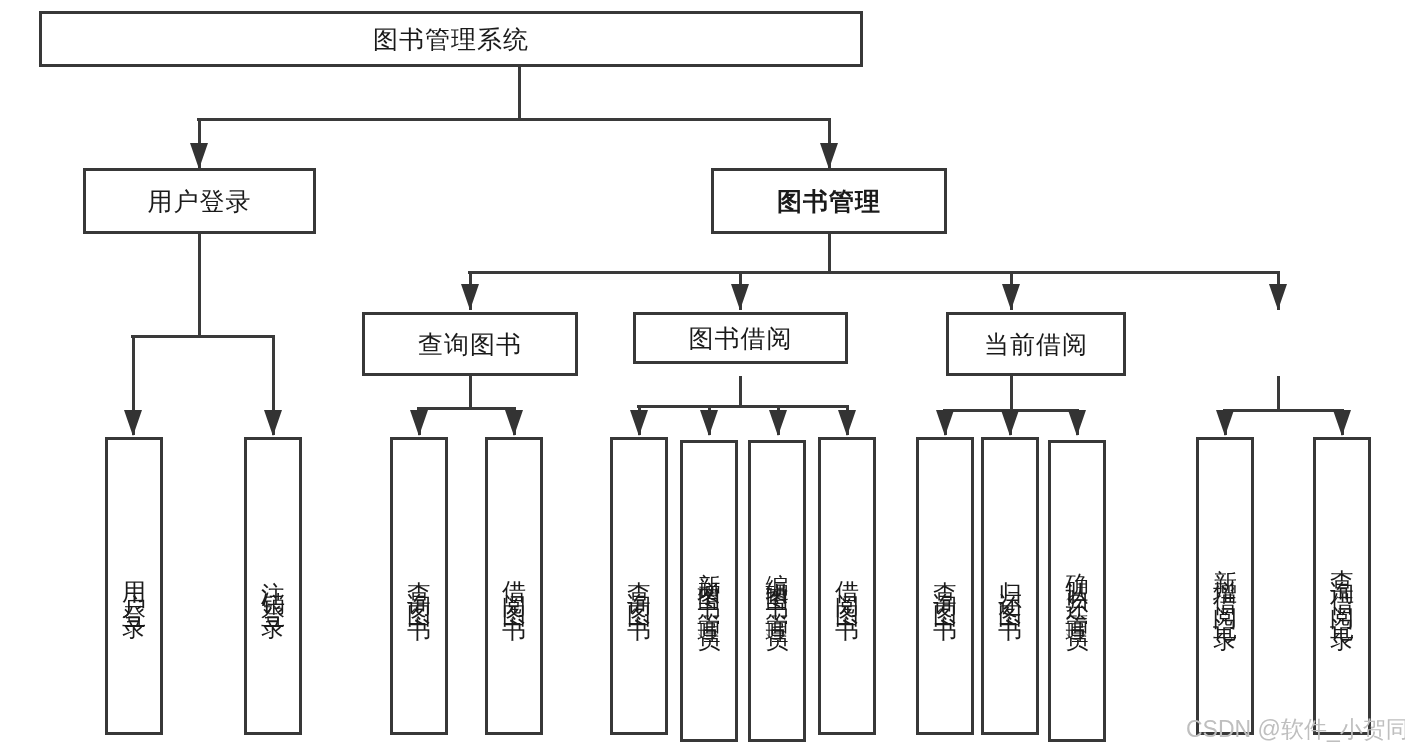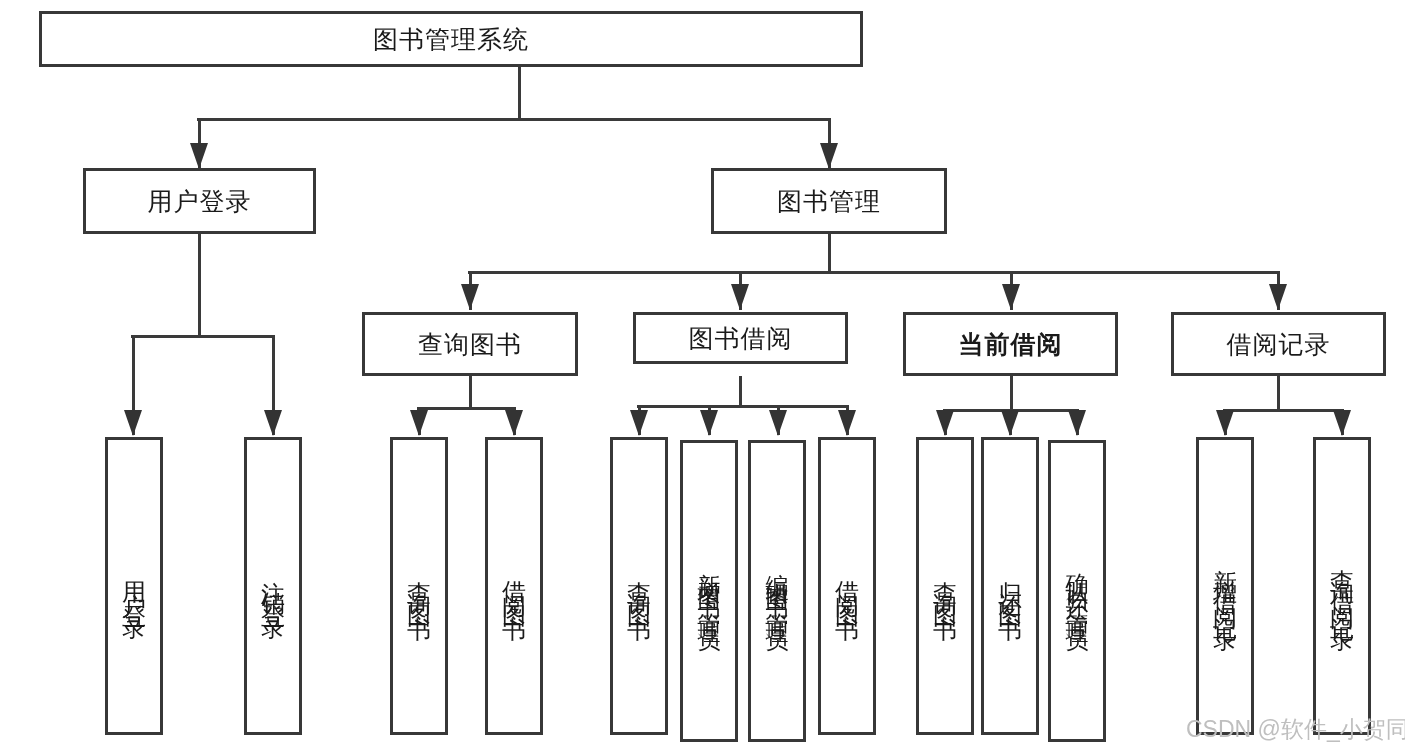--- a/index.html
+++ b/index.html
@@ -114,35 +114,32 @@
   <div class="arr" style="left:1216px;top:410px;"></div>
   <div class="arr" style="left:1333px;top:410px;"></div>
 
   <div class="box" style="left:19px;top:11px;width:824px;height:56px;margin-left:20px;">
     <span class="lbl">图书管理系统</span>
   </div>
 
   <div class="box" style="left:83px;top:168px;width:233px;height:66px;">
     <span class="lbl">用户登录</span>
   </div>
-  <div class="box" style="left:711px;top:168px;width:236px;height:66px;">
+  <div class="box" style="left:711px;top:168px;width:236px;height:66px;font-weight:bold;">
     <span class="lbl">图书管理</span>
   </div>
 
   <div class="box" style="left:362px;top:312px;width:216px;height:64px;">
     <span class="lbl">查询图书</span>
   </div>
   <div class="box" style="left:633px;top:312px;width:215px;height:52px;">
     <span class="lbl">图书借阅</span>
   </div>
-  <div class="box" style="left:903px;top:312px;width:215px;height:64px;font-weight:bold;">
+  <div class="box" style="left:946px;top:312px;width:180px;height:64px;">
     <span class="lbl">当前借阅</span>
-  </div>
-  <div class="box" style="left:1171px;top:312px;width:215px;height:64px;">
-    <span class="lbl">借阅记录</span>
   </div>
 
   <div class="leaf" style="left:105px;">
     <span class="vlbl">用户登录</span>
   </div>
   <div class="leaf" style="left:244px;">
     <span class="vlbl">注销登录</span>
   </div>
 
   <div class="leaf" style="left:390px;">

